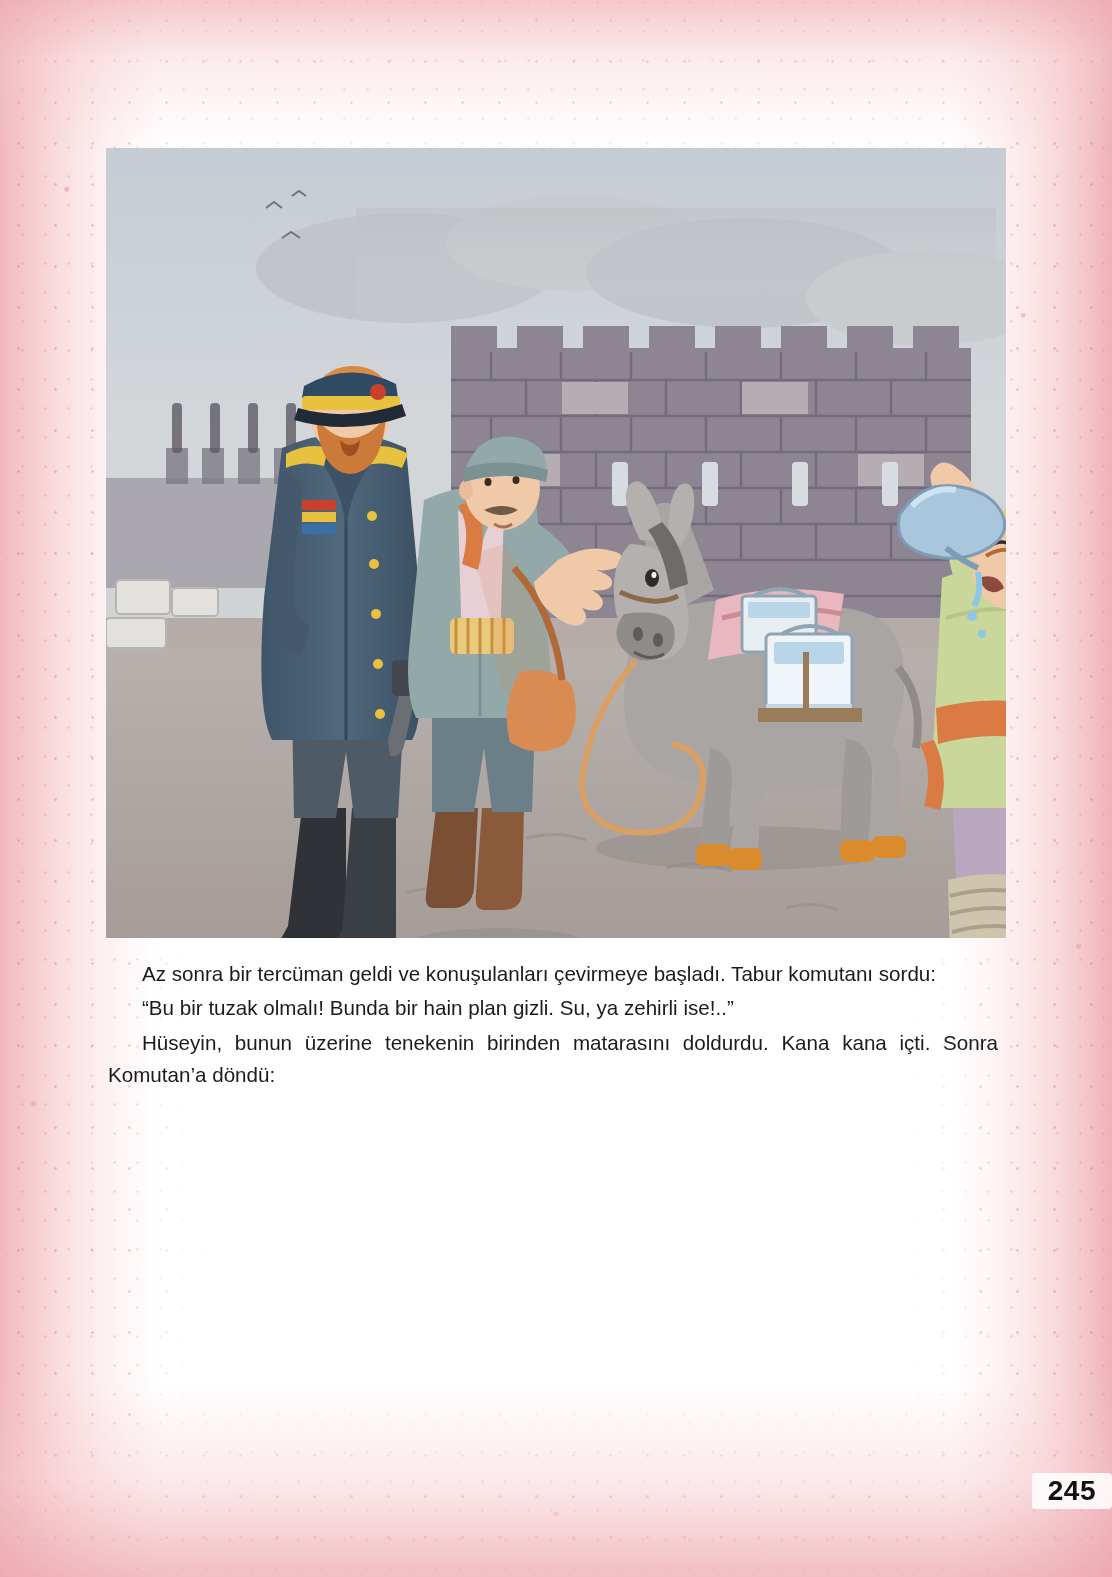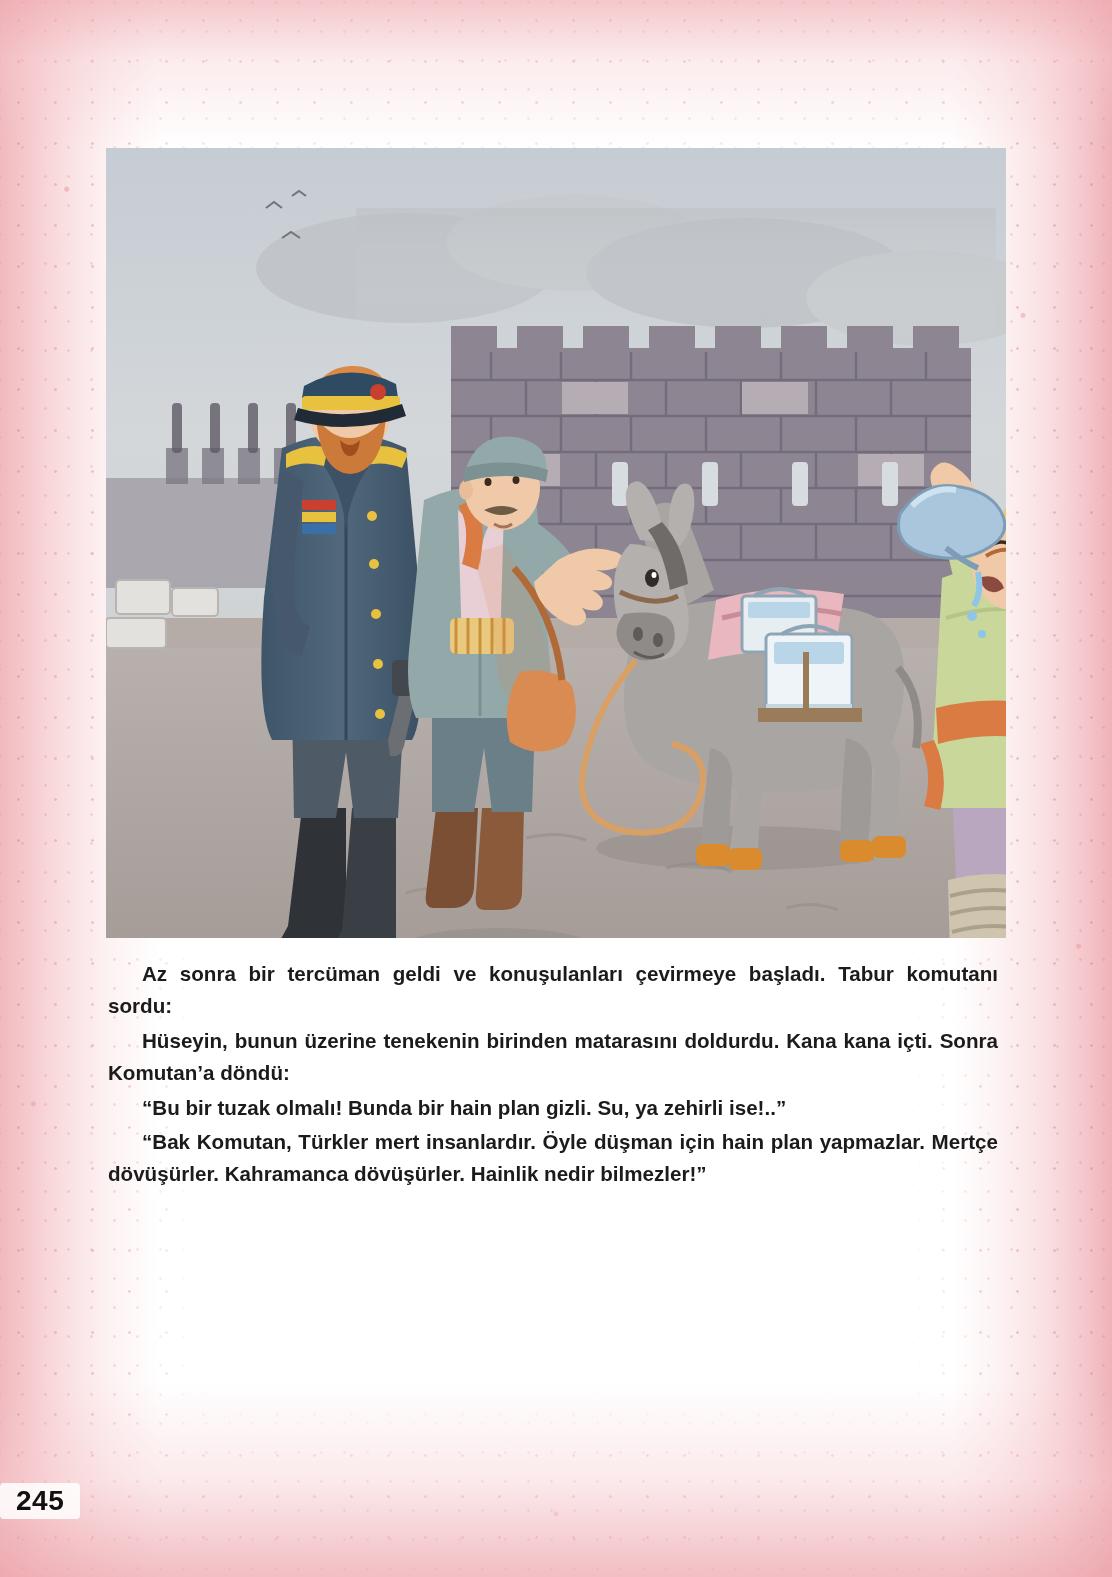--- a/index.html
+++ b/index.html
@@ -80,36 +80,34 @@
     top: 958px;
     width: 892px;
     font-size: 20.6px;
     line-height: 32.4px;
     color: #1b1b1b;
   }
   .text-block p {
     margin: 0 2px 2px 0;
     text-align: justify;
     text-justify: inter-word;
-    font-weight: bold;
   }
   .text-block p.indent { text-indent: 34px; }
 
   
   .page-number {
     position: absolute;
     left: 0;
     right: 0;
     top: 1473px;
-    text-align: left;
+    text-align: right;
     font-size: 28px;
     font-weight: bold;
     color: #111;
     letter-spacing: .5px;
-    margin-top: 10px;
   }
   .page-number span {
     display: inline-block;
     padding: 2px 16px;
     background: rgba(255,255,255,.85);
     border-radius: 4px;
   }
 </style>
 </head>
 <body>
@@ -441,20 +439,19 @@
 
       <path d="M872 424 q4 20 -4 34" stroke="#8fc6e8" stroke-width="6" fill="none"></path>
       <circle cx="866" cy="468" r="5" fill="#8fc6e8"></circle>
       <circle cx="876" cy="486" r="4" fill="#8fc6e8"></circle>
     </g>
   </svg>
 </div>
 
 <div class="text-block">
   <p class="indent">Az sonra bir tercüman geldi ve konuşulanları çevirmeye başladı. Tabur komutanı sordu:</p>
+  <p class="indent">“Bu bir tuzak olmalı! Bunda bir hain plan gizli. Su, ya zehirli ise!..”</p>
   <p class="indent">Hüseyin, bunun üzerine tenekenin birinden matarasını doldurdu. Kana kana içti. Sonra Komutan’a döndü:</p>
-  <p class="indent">“Bu bir tuzak olmalı! Bunda bir hain plan gizli. Su, ya zehirli ise!..”</p>
-  <p class="indent">“Bak Komutan, Türkler mert insanlardır. Öyle düşman için hain plan yapmazlar. Mertçe dövüşürler. Kahramanca dövüşürler. Hainlik nedir bilmezler!”</p>
 </div>
 
 <div class="page-number">
   <span>245</span>
 </div>
 
 </body></html>

